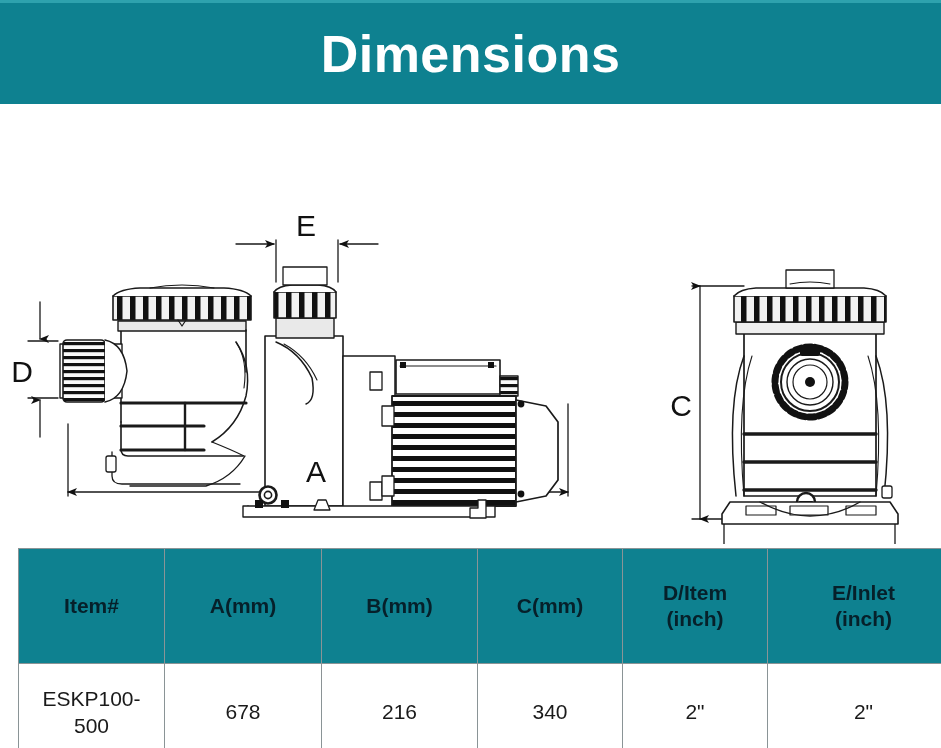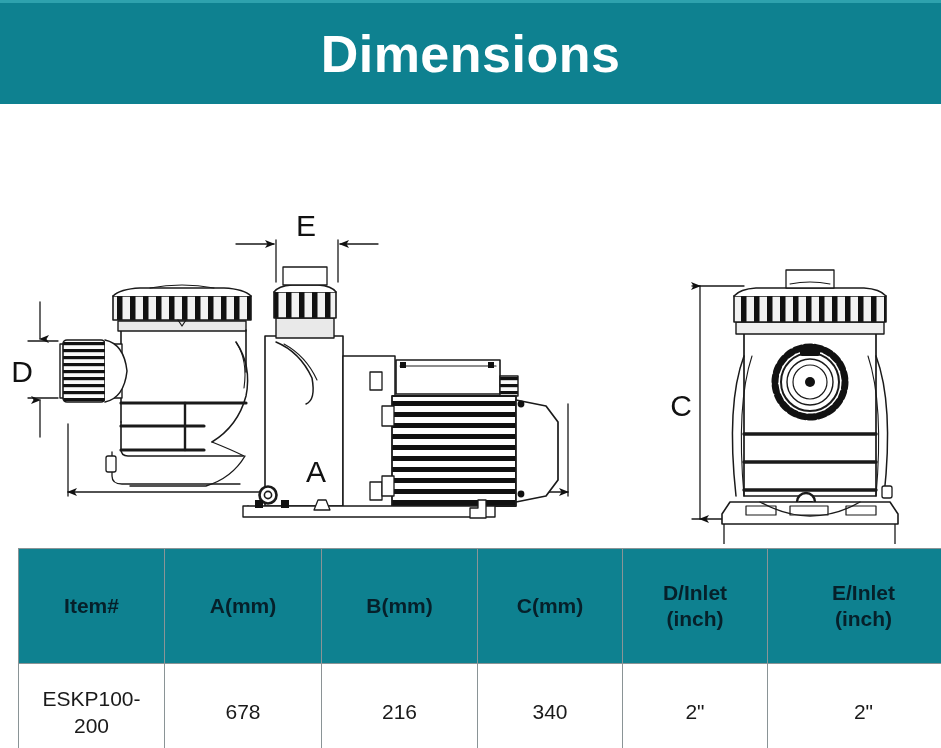--- a/index.html
+++ b/index.html
@@ -300,34 +300,34 @@
           <col class="c-d">
           <col class="c-e">
       </colgroup>
       <thead>
         <tr>
           <th>Item#</th>
           <th>A(mm)</th>
           <th>B(mm)</th>
           <th>C(mm)</th>
           <th>
-            <span>D/Inlet</span><br>
+            <span>D/Item</span><br>
             <span>(inch)</span>
           </th>
           <th>
             <span>E/Inlet</span><br>
             <span>(inch)</span>
           </th>
         </tr>
       </thead>
       <tbody>
         <tr>
           <td class="item-cell">
             <span>ESKP100-</span><br>
-            <span>200</span>
+            <span>500</span>
           </td>
           <td>678</td>
           <td>216</td>
           <td>340</td>
           <td>2"</td>
           <td>2"</td>
         </tr>
       </tbody>
     </table>
   </div>

